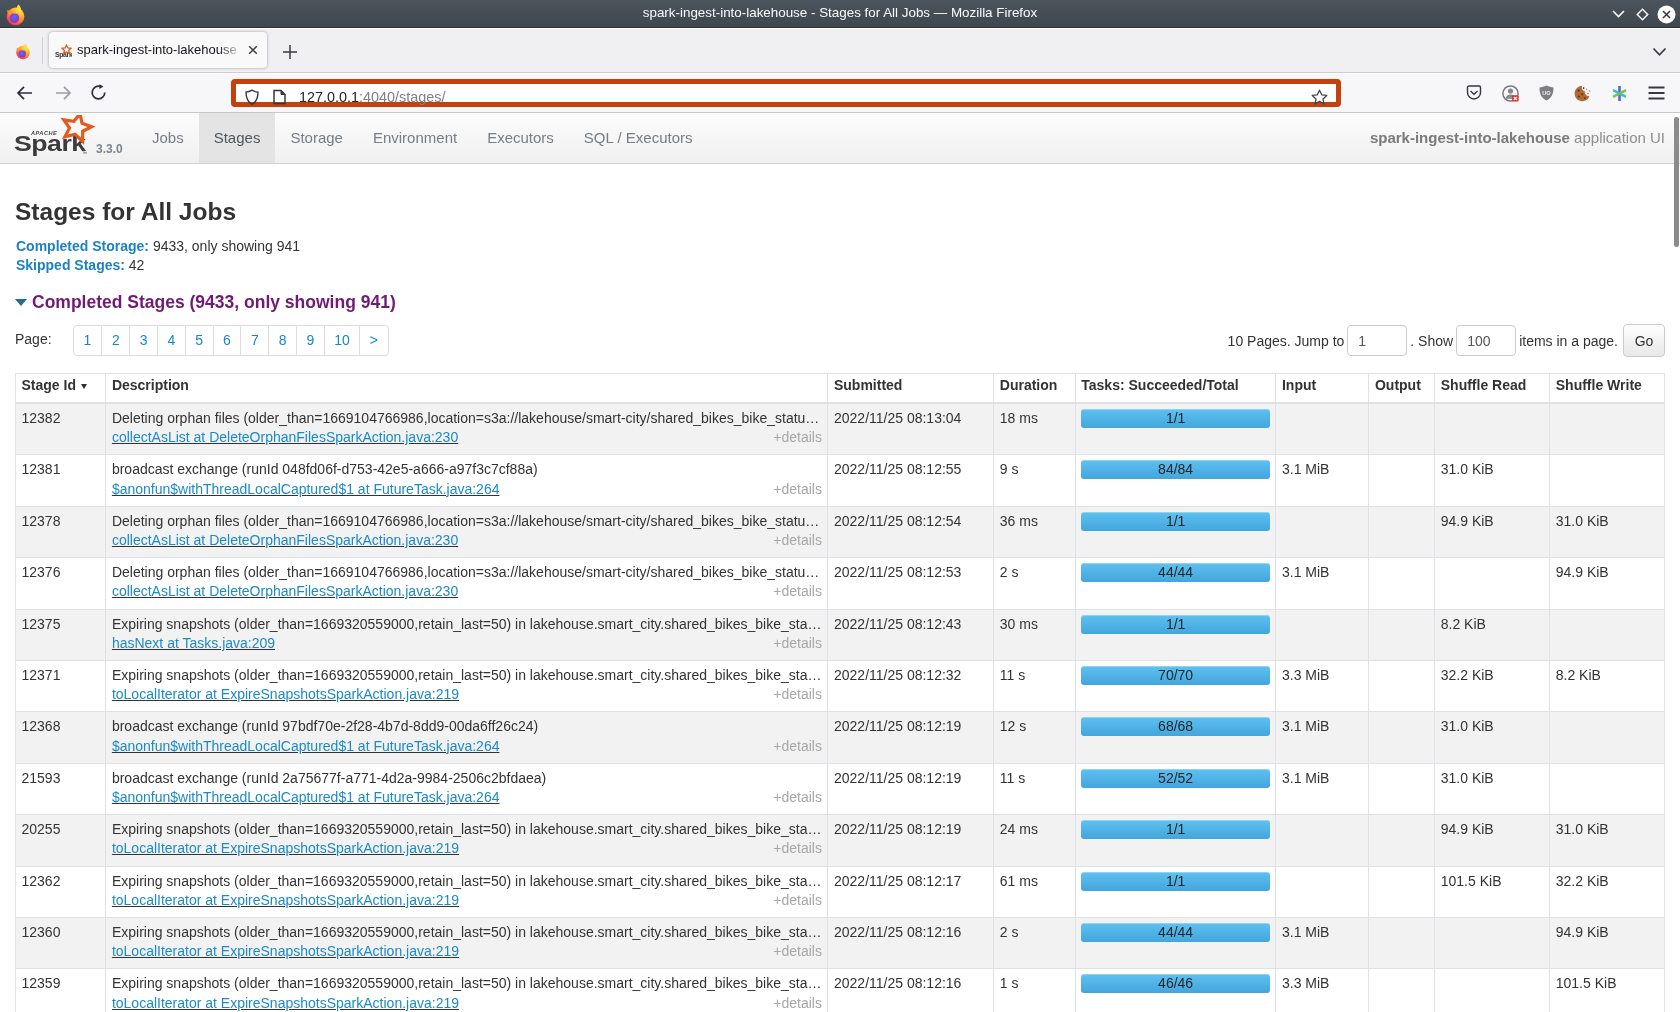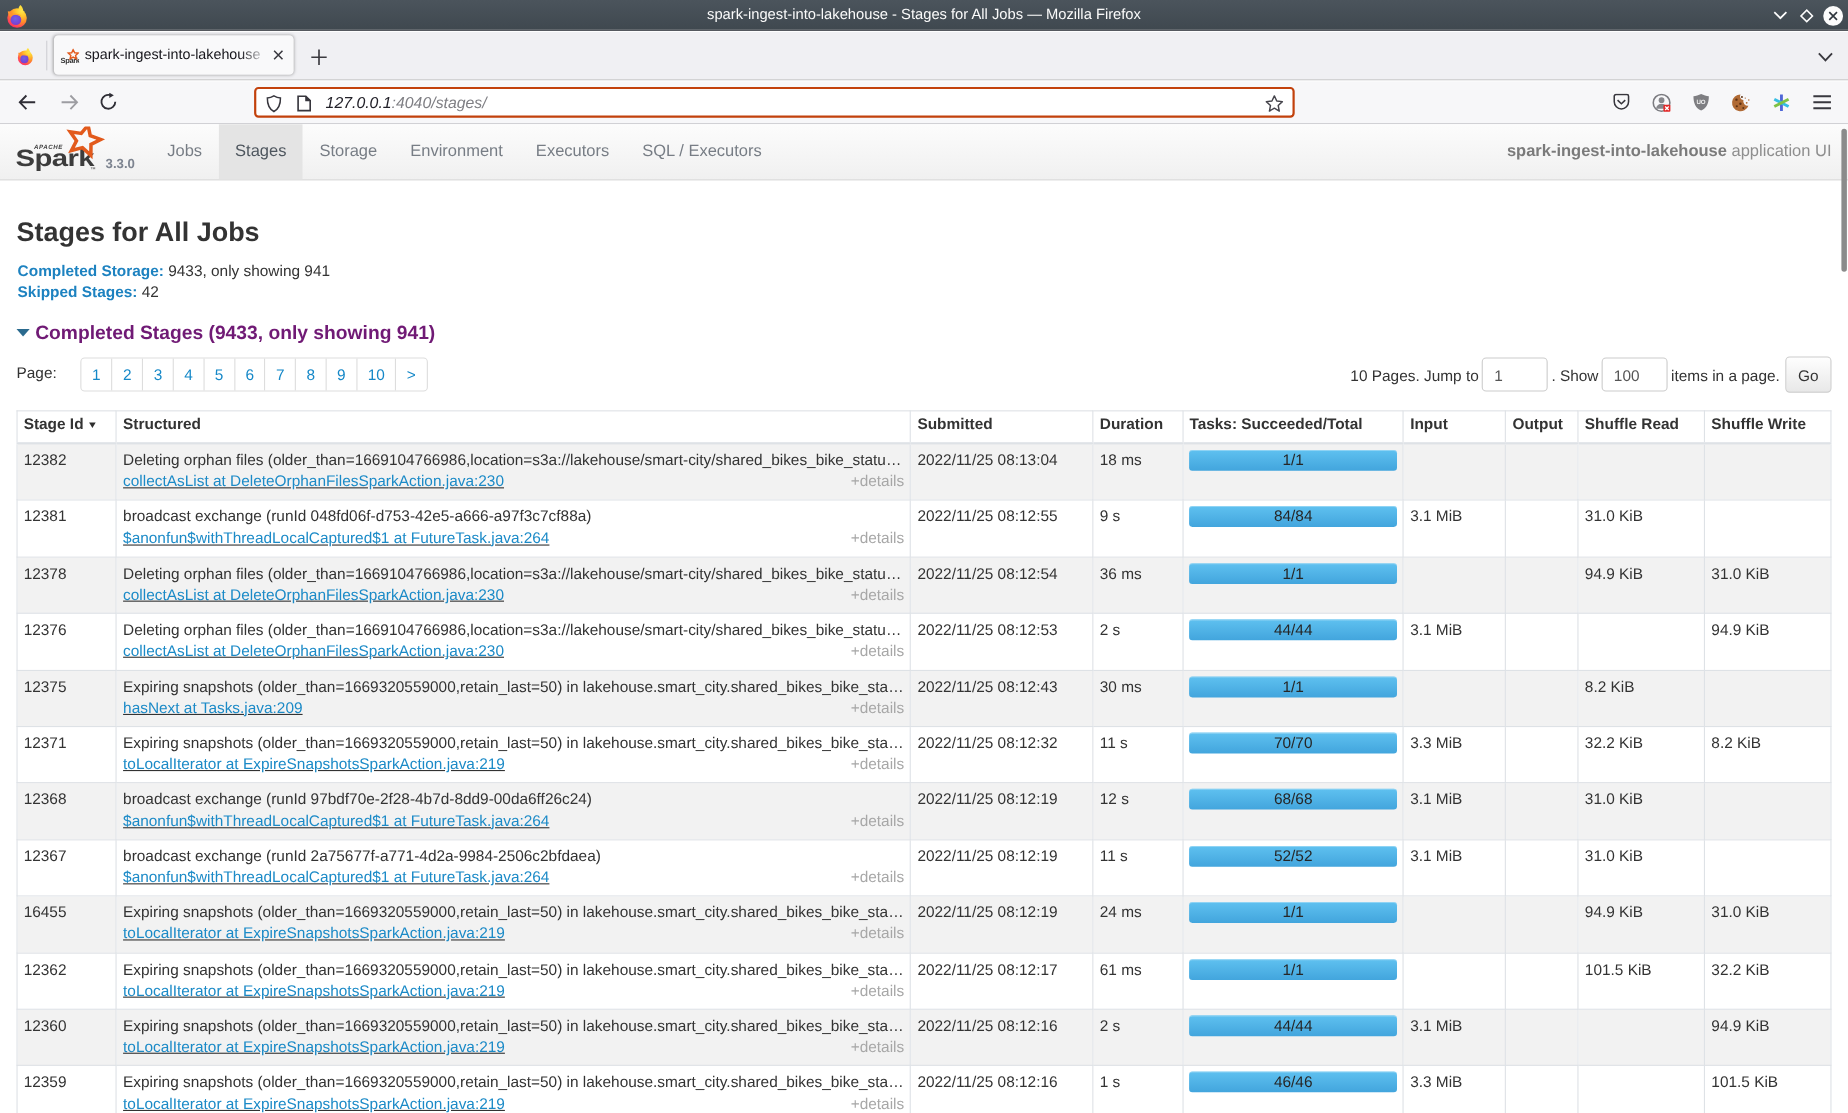--- a/index.html
+++ b/index.html
@@ -29,22 +29,22 @@
   font-size:13px; color:#15141a; white-space:nowrap; overflow:hidden;
   -webkit-mask-image:linear-gradient(90deg,#000 82%,transparent 97%); }
 .tab .tclose { position:absolute; right:6px; top:10px; width:16px; height:16px; }
 .newtab { position:absolute; left:282px; top:15px; }
 .tabchev { position:absolute; left:1652px; top:18px; }
 
 .toolbar { position:absolute; top:74px; left:0; width:1680px; height:39px;
   background:#f7f7f9; border-bottom:1px solid #c8c8cc; }
 .navarrows { position:absolute; left:16px; top:10px; display:flex; align-items:center; }
 .navarrows svg { display:block; }
-.urlbar { position:absolute; left:231px; top:5px; width:946px; height:28px; background:#fff;
-  border:2px solid #c2410c; border-radius:4px;font-style:italic; }
+.urlbar { position:absolute; left:231px; top:5px; width:1110px; height:28px; background:#fff;
+  border:5px solid #c2410c; border-radius:4px; }
 .urlbar .uicons { position:absolute; left:9px; top:5px; display:flex; gap:14px; }
 .urltext { position:absolute; left:63px; top:0; line-height:26px; font-size:14.4px; color:#23222a; }
 .urltext .gray { color:#7f7f84; }
 .urlstar { position:absolute; right:8px; top:5px; }
 .toolicons { position:absolute; right:15px; top:5px; display:flex; gap:20px; align-items:center; height:28px; }
 .toolicons svg { display:block; }
 
 
 .content { position:absolute; top:113px; left:0; width:1680px; height:899px; background:#fff;
   font-size:14px; color:#333; }
@@ -303,21 +303,21 @@
         <col style="width:81.5px">
         <col style="width:200.7px">
         <col style="width:93px">
         <col style="width:65.8px">
         <col style="width:115px">
         <col style="width:115px">
     </colgroup>
     <thead>
       <tr>
         <th>Stage Id <span class="sortarr"></span></th>
-        <th>Structured</th>
+        <th>Description</th>
         <th>Submitted</th>
         <th>Duration</th>
         <th>Tasks: Succeeded/Total</th>
         <th>Input</th>
         <th>Output</th>
         <th>Shuffle Read</th>
         <th>Shuffle Write</th>
       </tr>
     </thead>
     <tbody>
@@ -427,37 +427,37 @@
 <td>12 s</td>
 <td class="tk">
             <div class="pbar"><span>68/68</span></div>
           </td>
 <td>3.1 MiB</td>
 <td></td>
 <td>31.0 KiB</td>
 <td></td>
 </tr>
 <tr>
-<td>12367</td>
+<td>21593</td>
 <td class="dsc">
             <div class="d1">broadcast exchange (runId 2a75677f-a771-4d2a-9984-2506c2bfdaea)</div>
             <div class="d2"><a class="lnk">$anonfun$withThreadLocalCaptured$1 at FutureTask.java:264</a><span class="det">+details</span></div>
           </td>
 <td>2022/11/25 08:12:19</td>
 <td>11 s</td>
 <td class="tk">
             <div class="pbar"><span>52/52</span></div>
           </td>
 <td>3.1 MiB</td>
 <td></td>
 <td>31.0 KiB</td>
 <td></td>
 </tr>
 <tr>
-<td>16455</td>
+<td>20255</td>
 <td class="dsc">
             <div class="d1">Expiring snapshots (older_than=1669320559000,retain_last=50) in lakehouse.smart_city.shared_bikes_bike_status_changes</div>
             <div class="d2"><a class="lnk">toLocalIterator at ExpireSnapshotsSparkAction.java:219</a><span class="det">+details</span></div>
           </td>
 <td>2022/11/25 08:12:19</td>
 <td>24 ms</td>
 <td class="tk">
             <div class="pbar"><span>1/1</span></div>
           </td>
 <td></td>

